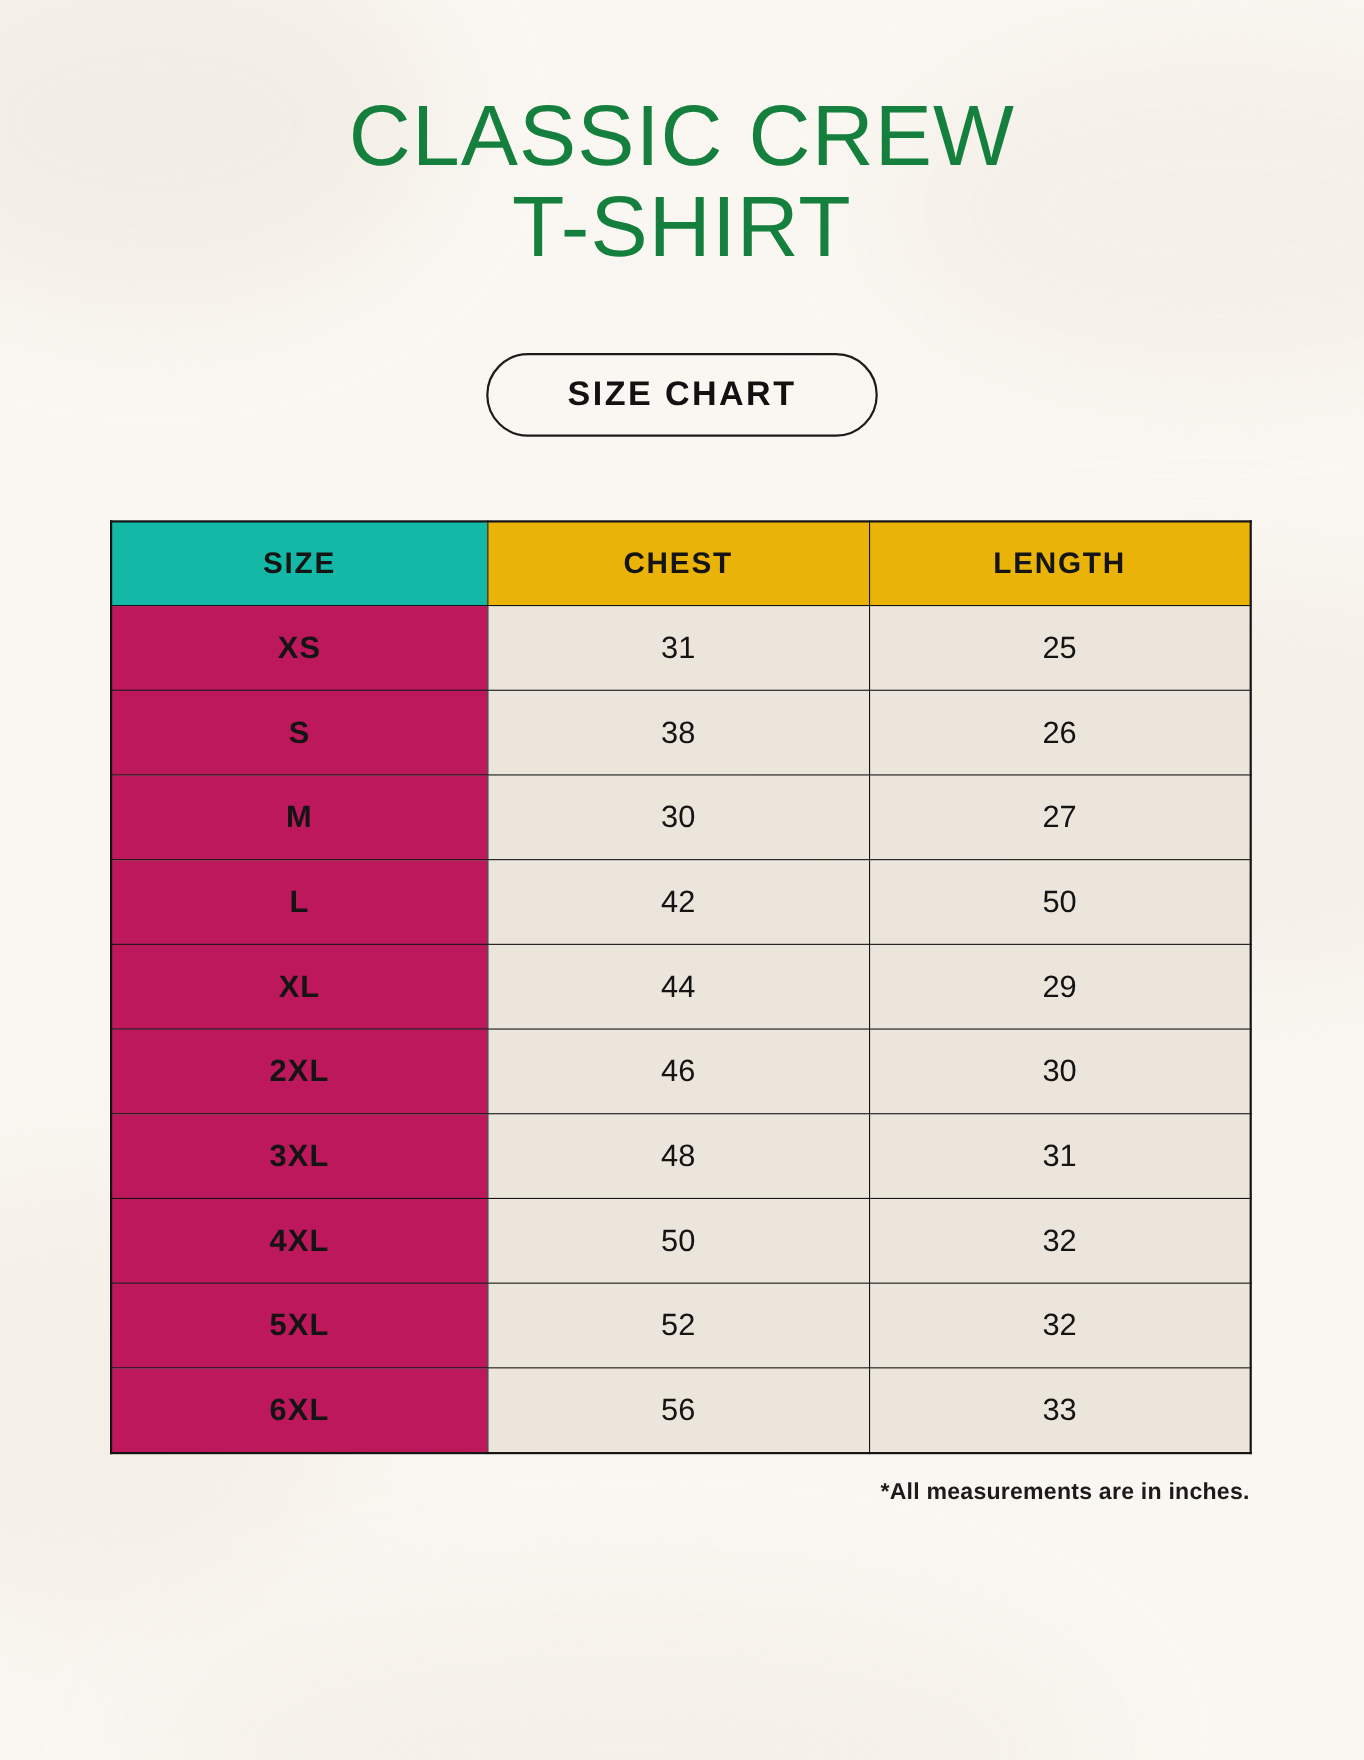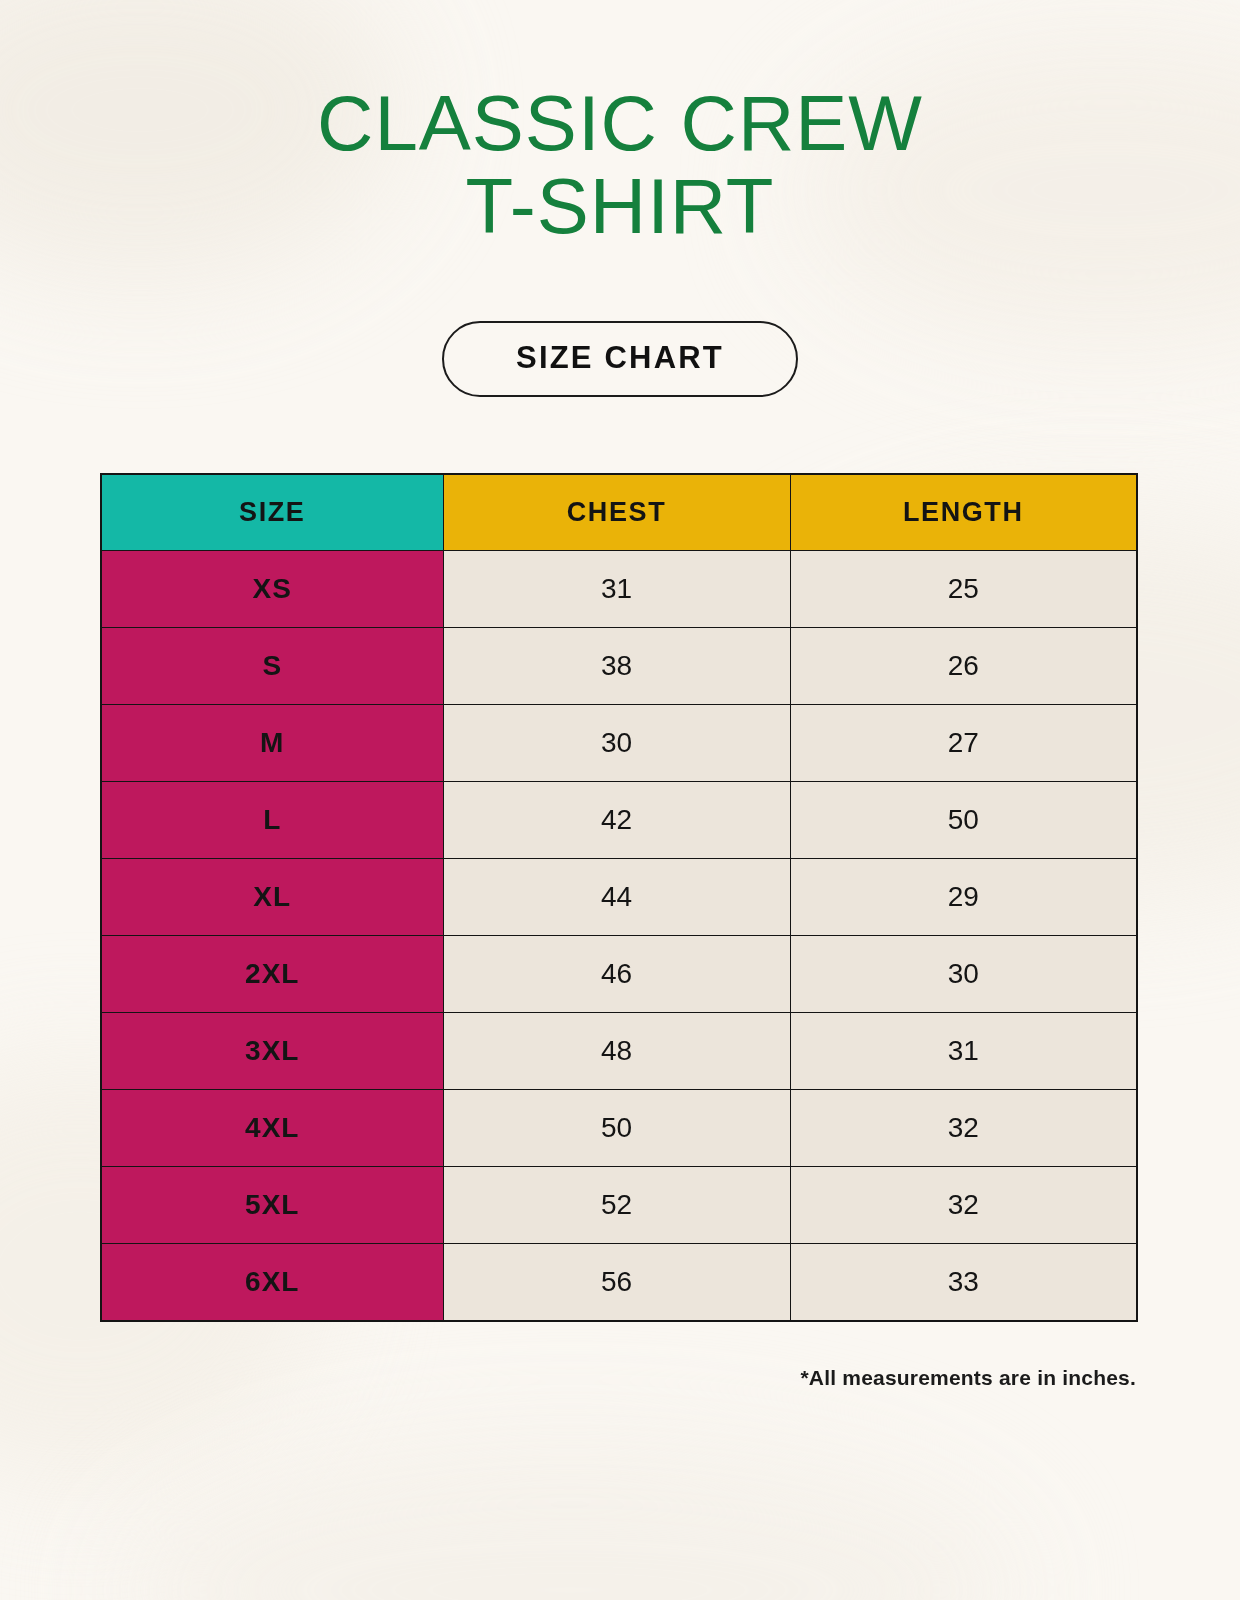--- a/index.html
+++ b/index.html
@@ -97,21 +97,21 @@
   }
   tbody td.val-cell {
     background: #ece5db;
     font-weight: 400;
     font-size: 28px;
   }
 
   .footnote {
     width: 1036px;
     text-align: right;
-    margin-top: 44px;
+    margin-top: 23px;
     font-size: 21px;
     font-weight: 700;
     color: #1b1b1b;
     letter-spacing: .2px;
   }
 </style>
 </head>
 <body>
 
 <div class="bg-wash w1"></div>

